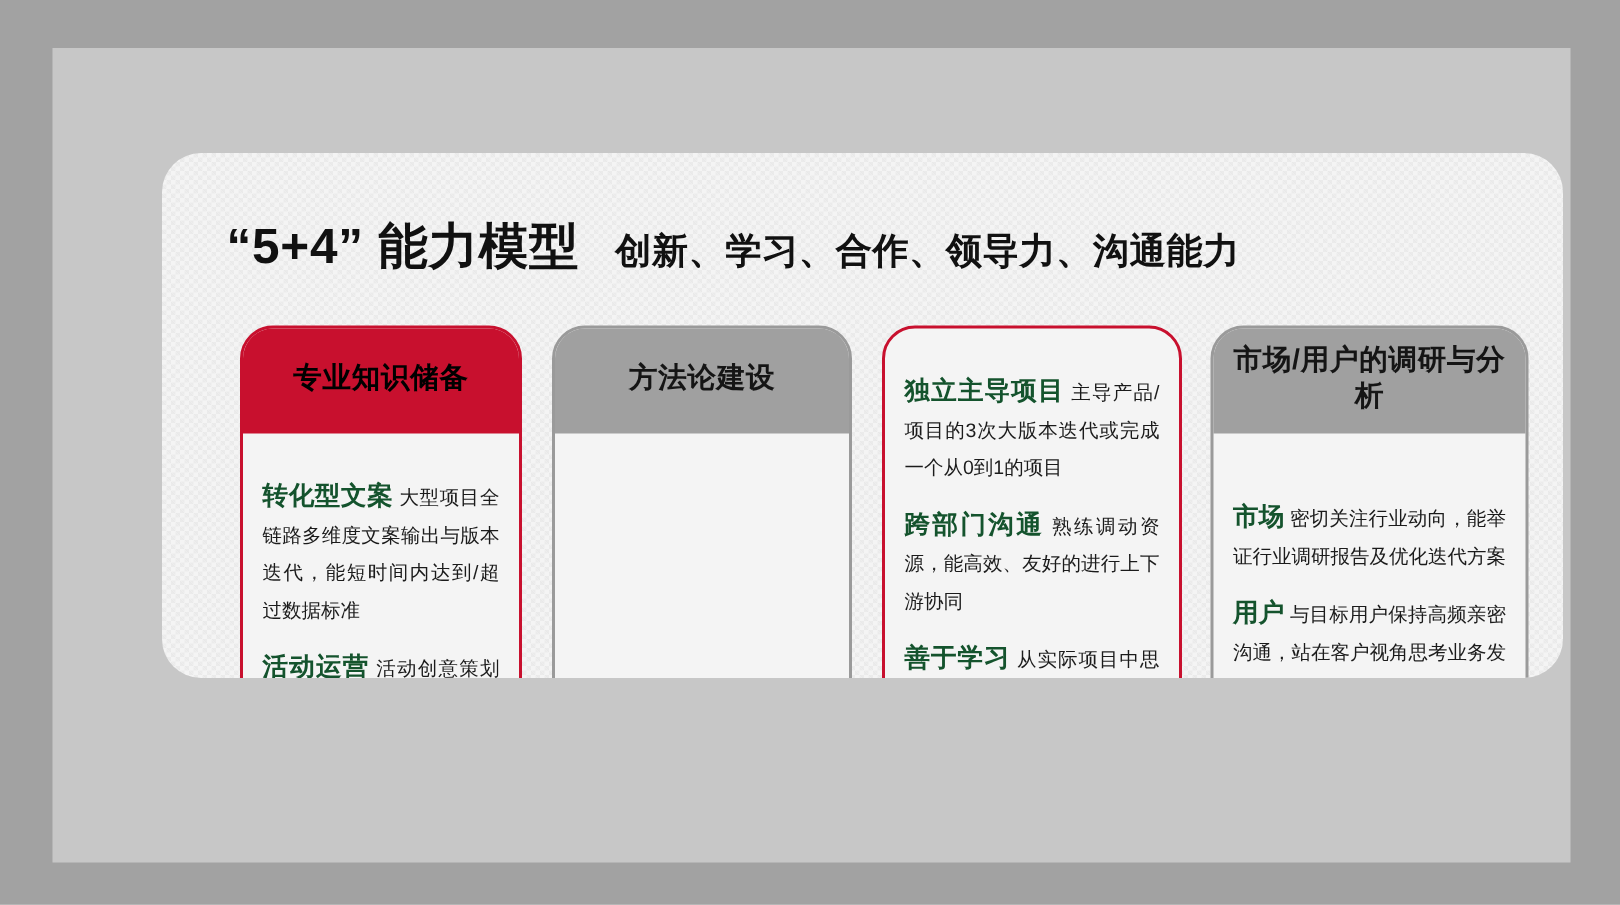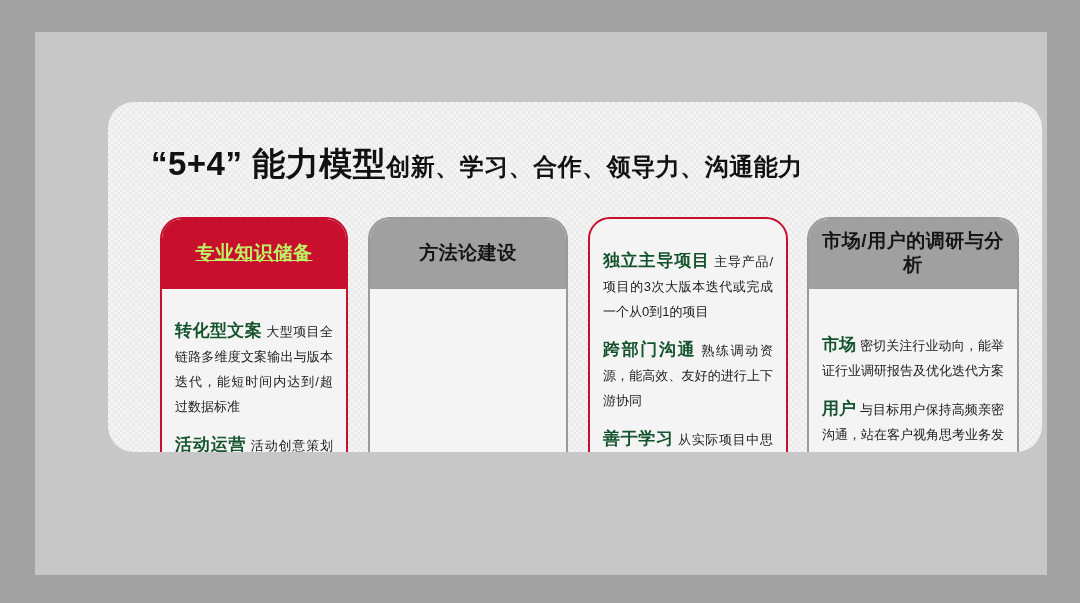--- a/index.html
+++ b/index.html
@@ -56,20 +56,21 @@
   .heading-main {
     font-size: 33px;
     font-weight: bold;
     color: #111111;
     letter-spacing: 0.5px;
   }
   .heading-sub {
     font-size: 24px;
     font-weight: bold;
     color: #111111;
+    margin-left: 24px;
     letter-spacing: 0.5px;
   }
 
   
   .card-row {
     position: absolute;
     left: 0;
     top: 115px;
     width: 934px;
     height: 300px;
@@ -99,22 +100,21 @@
     align-items: center;
     justify-content: center;
     text-align: center;
     padding: 0 10px;
     box-sizing: border-box;
     border-radius: 19px 19px 0 0;
     margin: -2px -2px 0 -2px;
   }
   .card.red .card-head {
     background: #c8102e;
-    color: #bef264;
-    text-decoration: underline;
+    color: #000000;
   }
   .card.gray .card-head {
     background: #a0a0a0;
     color: #151515;
   }
   .card-head-text {
     font-size: 19px;
     font-weight: bold;
     line-height: 1.25;
     letter-spacing: 0.5px;

